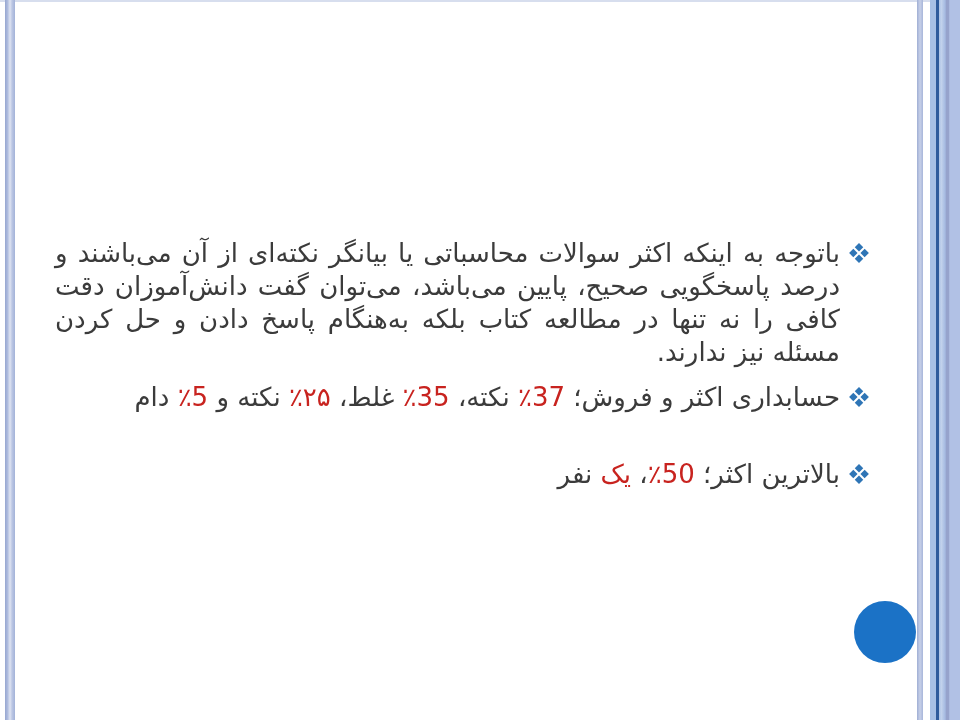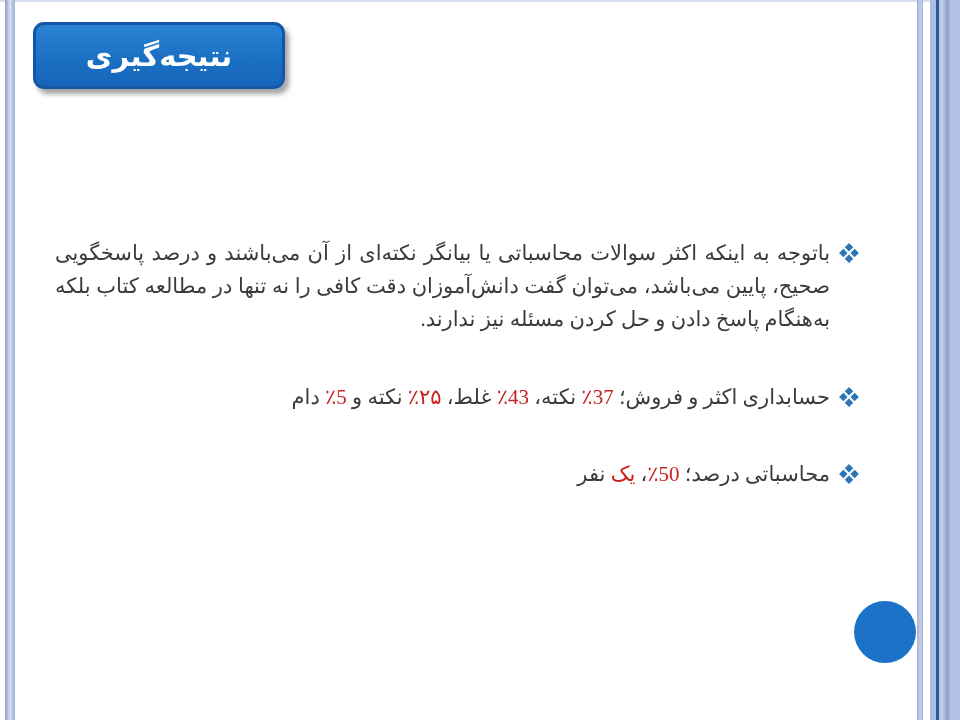--- a/index.html
+++ b/index.html
@@ -30,22 +30,22 @@
   .title-box {
     position:absolute; left:33px; top:22px; width:252px; height:67px; box-sizing:border-box;
     background:linear-gradient(180deg, var(--title_fill_light) 0%, var(--title_fill) 55%, #1565BA 100%);
     border:3px solid var(--title_border); border-radius:11px;
     box-shadow:4px 5px 5px rgba(90,90,90,0.55);
     display:flex; align-items:center; justify-content:center;
   }
   .title-box .title-text { color:var(--title_text); font-weight:bold; font-size:29px; direction:rtl; }
   
   .bullet {
-    position:absolute; right:130px; direction:rtl;
-    font-size:21px; line-height:33px; color:var(--text);font-family:Liberation Serif, serif;
+    position:absolute; right:120px; direction:rtl;
+    font-size:26px; line-height:33px; color:var(--text);
   }
   .bullet .btext { display:block; }
   .bullet .red { color:var(--red); }
   .bullet.b1 { left:55px; top:237px; }
   .bullet.b1 .btext { text-align:justify; }
   .bullet.b2 { top:381px; }
   .bullet.b3 { top:458px; }
   .marker {
     position:absolute; right:-26px; top:9px; width:14px; height:14px;
     transform:rotate(45deg);
@@ -60,48 +60,45 @@
 </style>
 </head>
 <body>
 
 <div class="slide">
   <div class="top-line"></div>
   <div class="stripe-left"></div>
   <div class="stripe-right-thin"></div>
   <div class="band-right"></div>
 
-  <div class="title-box">
-    <span class="title-text">نتیجه‌گیری</span>
-  </div>
 
   <div id="bullet-list">
       <div class="bullet b1">
         <span class="marker">
           <i></i>
           <i></i>
           <i></i>
           <i></i>
         </span>
         <span class="btext"><span class="dark">باتوجه به اینکه اکثر سوالات محاسباتی یا بیانگر نکته‌ای از آن می‌باشند و درصد پاسخگویی صحیح، پایین می‌باشد، می‌توان گفت دانش‌آموزان دقت کافی را نه تنها در مطالعه کتاب بلکه به‌هنگام پاسخ دادن و حل کردن مسئله نیز ندارند.</span></span>
       </div>
       <div class="bullet b2">
         <span class="marker">
           <i></i>
           <i></i>
           <i></i>
           <i></i>
         </span>
-        <span class="btext"><span class="dark">حسابداری اکثر و فروش؛ </span><span class="red">37٪</span><span class="dark"> نکته، </span><span class="red">43٪</span><span class="dark"> غلط، </span><span class="red">۲۵٪</span><span class="dark"> نکته و </span><span class="red">5٪</span><span class="dark"> دام</span></span>
+        <span class="btext"><span class="dark">حسابداری اکثر و فروش؛ </span><span class="red">37٪</span><span class="dark"> نکته، </span><span class="red">35٪</span><span class="dark"> غلط، </span><span class="red">۲۵٪</span><span class="dark"> نکته و </span><span class="red">5٪</span><span class="dark"> دام</span></span>
       </div>
       <div class="bullet b3">
         <span class="marker">
           <i></i>
           <i></i>
           <i></i>
           <i></i>
         </span>
-        <span class="btext"><span class="dark">محاسباتی درصد؛ </span><span class="red">50٪</span><span class="dark">، </span><span class="red">یک</span><span class="dark"> نفر</span></span>
+        <span class="btext"><span class="dark">بالاترین اکثر؛ </span><span class="red">50٪</span><span class="dark">، </span><span class="red">یک</span><span class="dark"> نفر</span></span>
       </div>
     </div>
 
   <div class="circle"></div>
 </div>
 
 </body></html>

